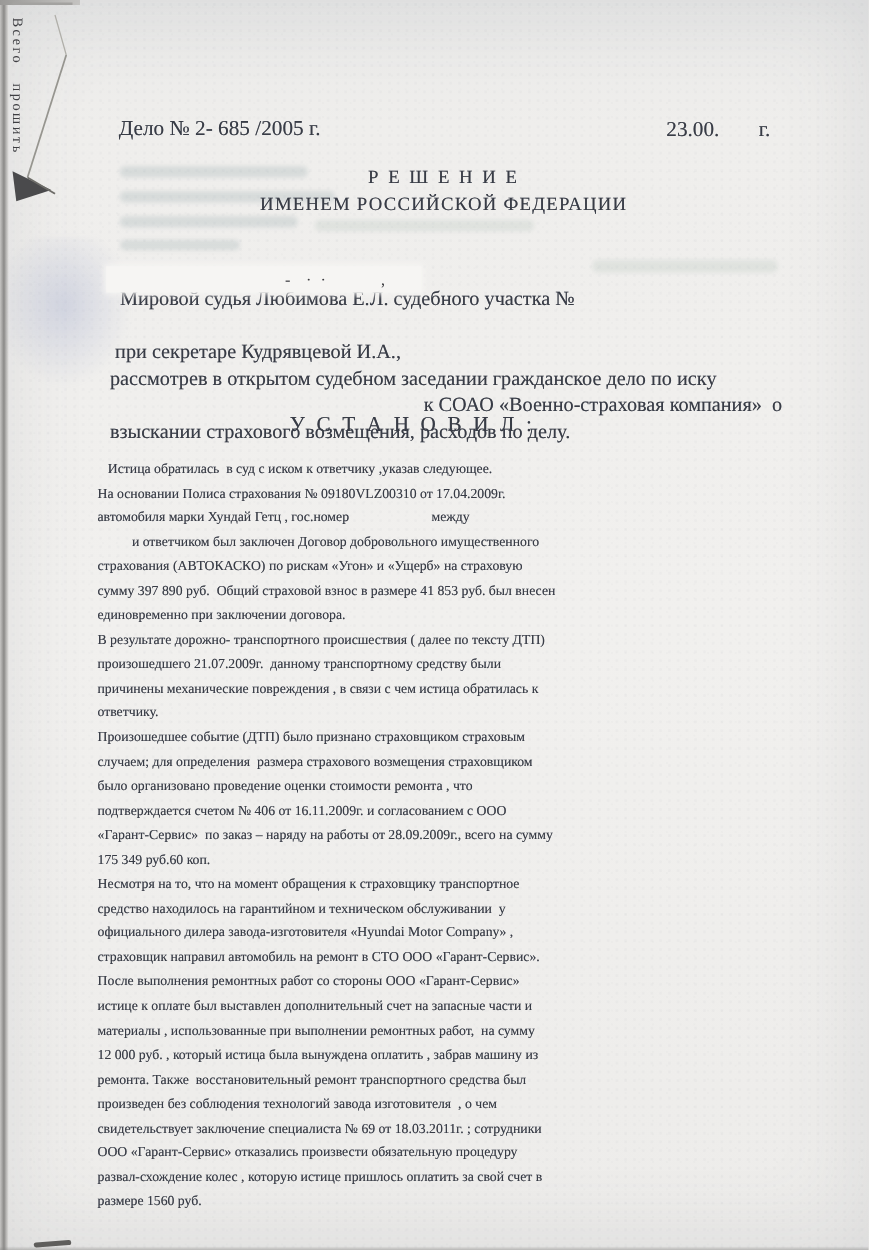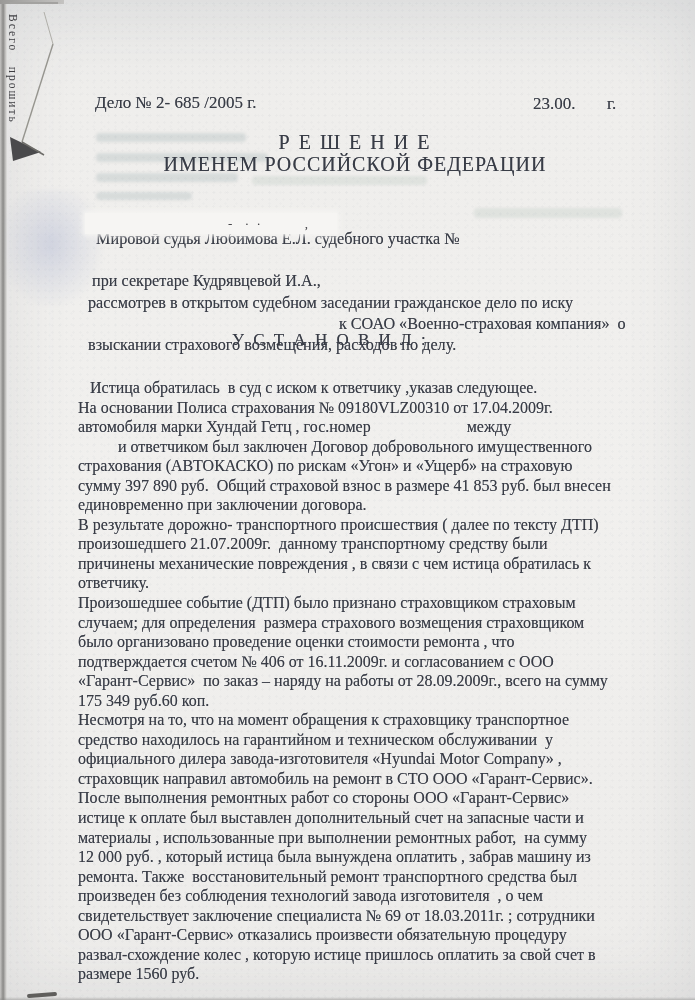--- a/index.html
+++ b/index.html
@@ -34,32 +34,32 @@
   .stain-blue{position:absolute;left:6px;top:190px;width:100px;height:120px;
     background:radial-gradient(ellipse at 45% 45%, rgba(140,152,195,0.30), rgba(140,152,195,0) 70%);
     filter:blur(2px);}
   .bleed{position:absolute;background:rgba(118,143,152,0.20);filter:blur(1.6px);border-radius:4px;}
   .bleed.light{background:rgba(125,155,140,0.14);}
 
   .case-number{position:absolute;left:95px;top:93px;font-size:17px;}
   .date{position:absolute;left:533px;top:94px;font-size:17px;}
   .year-suffix{position:absolute;left:607px;top:94px;font-size:17px;}
 
-  .title-block{position:absolute;left:55px;top:131px;width:600px;text-align:center;font-size:20px;line-height:22px;}
+  .title-block{position:absolute;left:55px;top:131px;width:600px;text-align:center;font-size:15px;line-height:22px;}
   .title-line1{letter-spacing:2px;}
   .title-line2{letter-spacing:1px;}
 
   .intro{position:absolute;left:88px;top:193px;font-size:16.2px;line-height:21.2px;white-space:pre;margin-top:36px;}
 
   .redaction-box{position:absolute;left:85px;top:213px;width:252px;height:21px;background:#f6f5f3;box-shadow:0 0 5px 2px #f6f5f3;}
   .redaction-marks{position:absolute;left:228px;top:216px;font-size:13px;letter-spacing:2px;color:#3c3c40;white-space:pre;}
 
   .section-heading{position:absolute;left:30px;top:330px;width:600px;text-align:center;font-size:17px;letter-spacing:2.5px;}
 
-  .body-text{position:absolute;left:78px;top:378px;width:616px;font-size:16px;line-height:19.55px;white-space:pre;}
+  .body-text{position:absolute;left:78px;top:366px;width:616px;font-size:11px;line-height:19.55px;white-space:pre;}
 
   .soft{text-shadow:0 0 0.5px rgba(56,60,72,0.55);}
 </style>
 </head>
 <body>
 
 <div class="page">
 
   <div class="vignette"></div>
 

